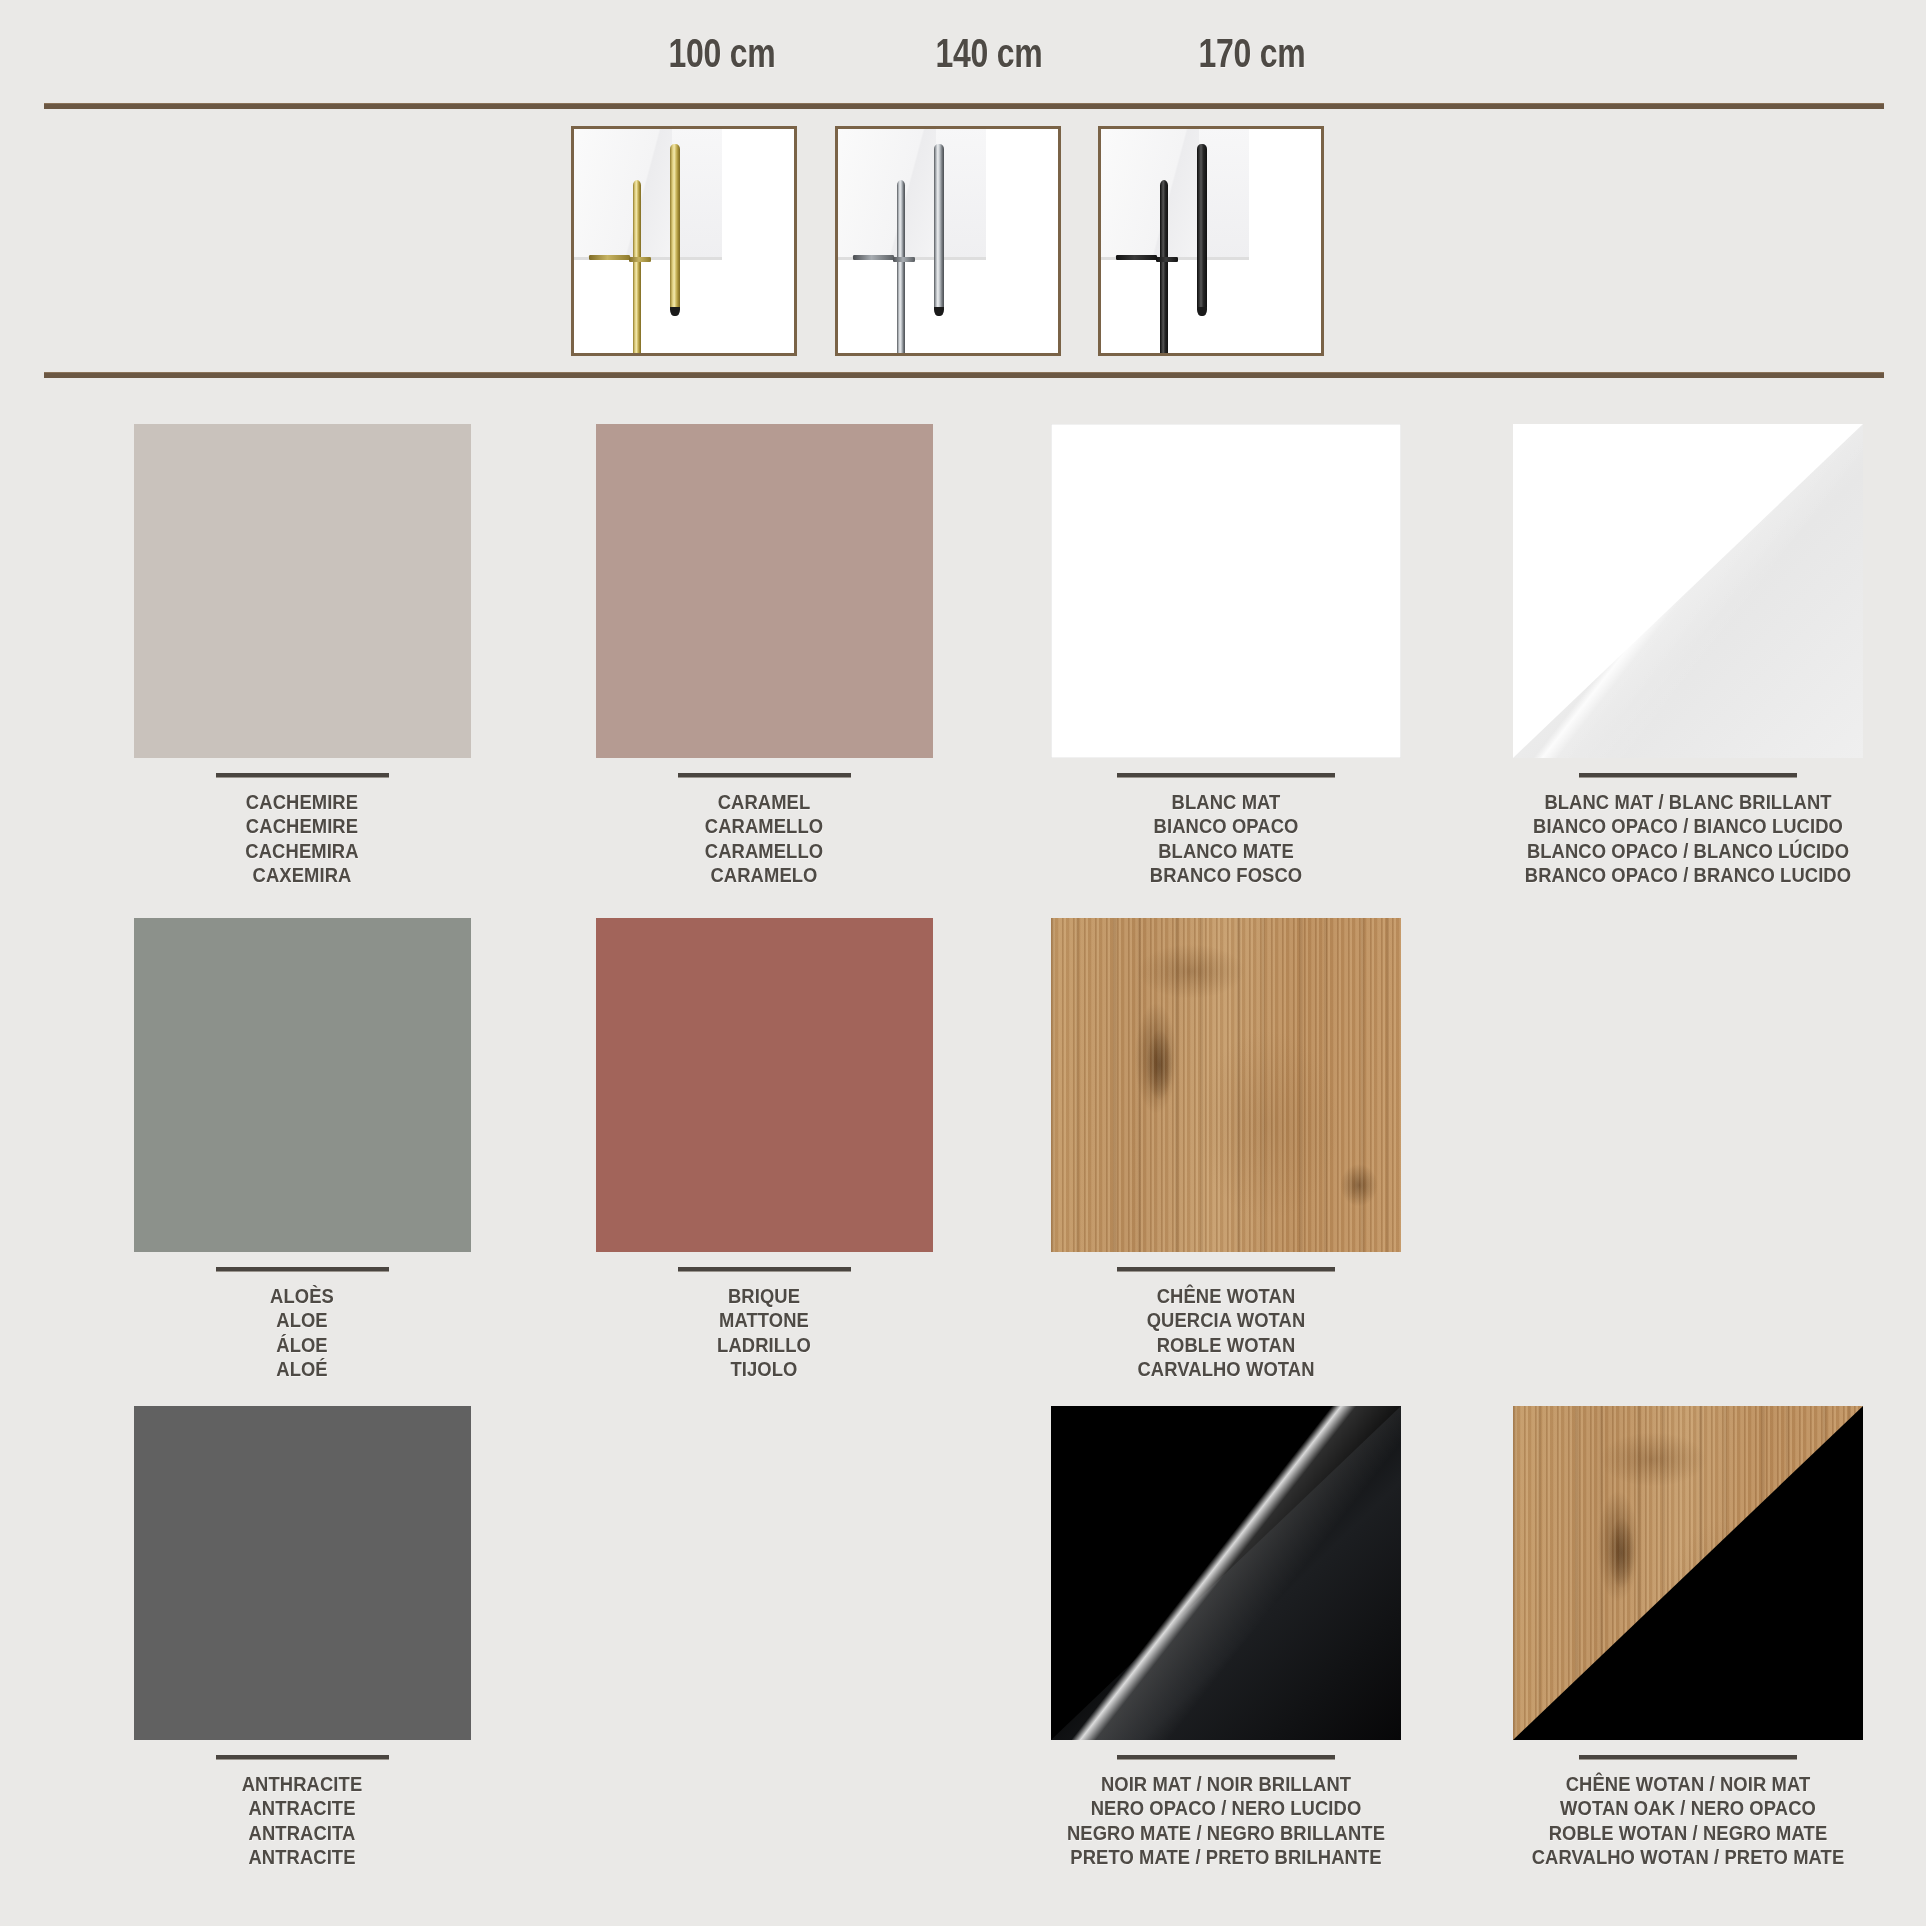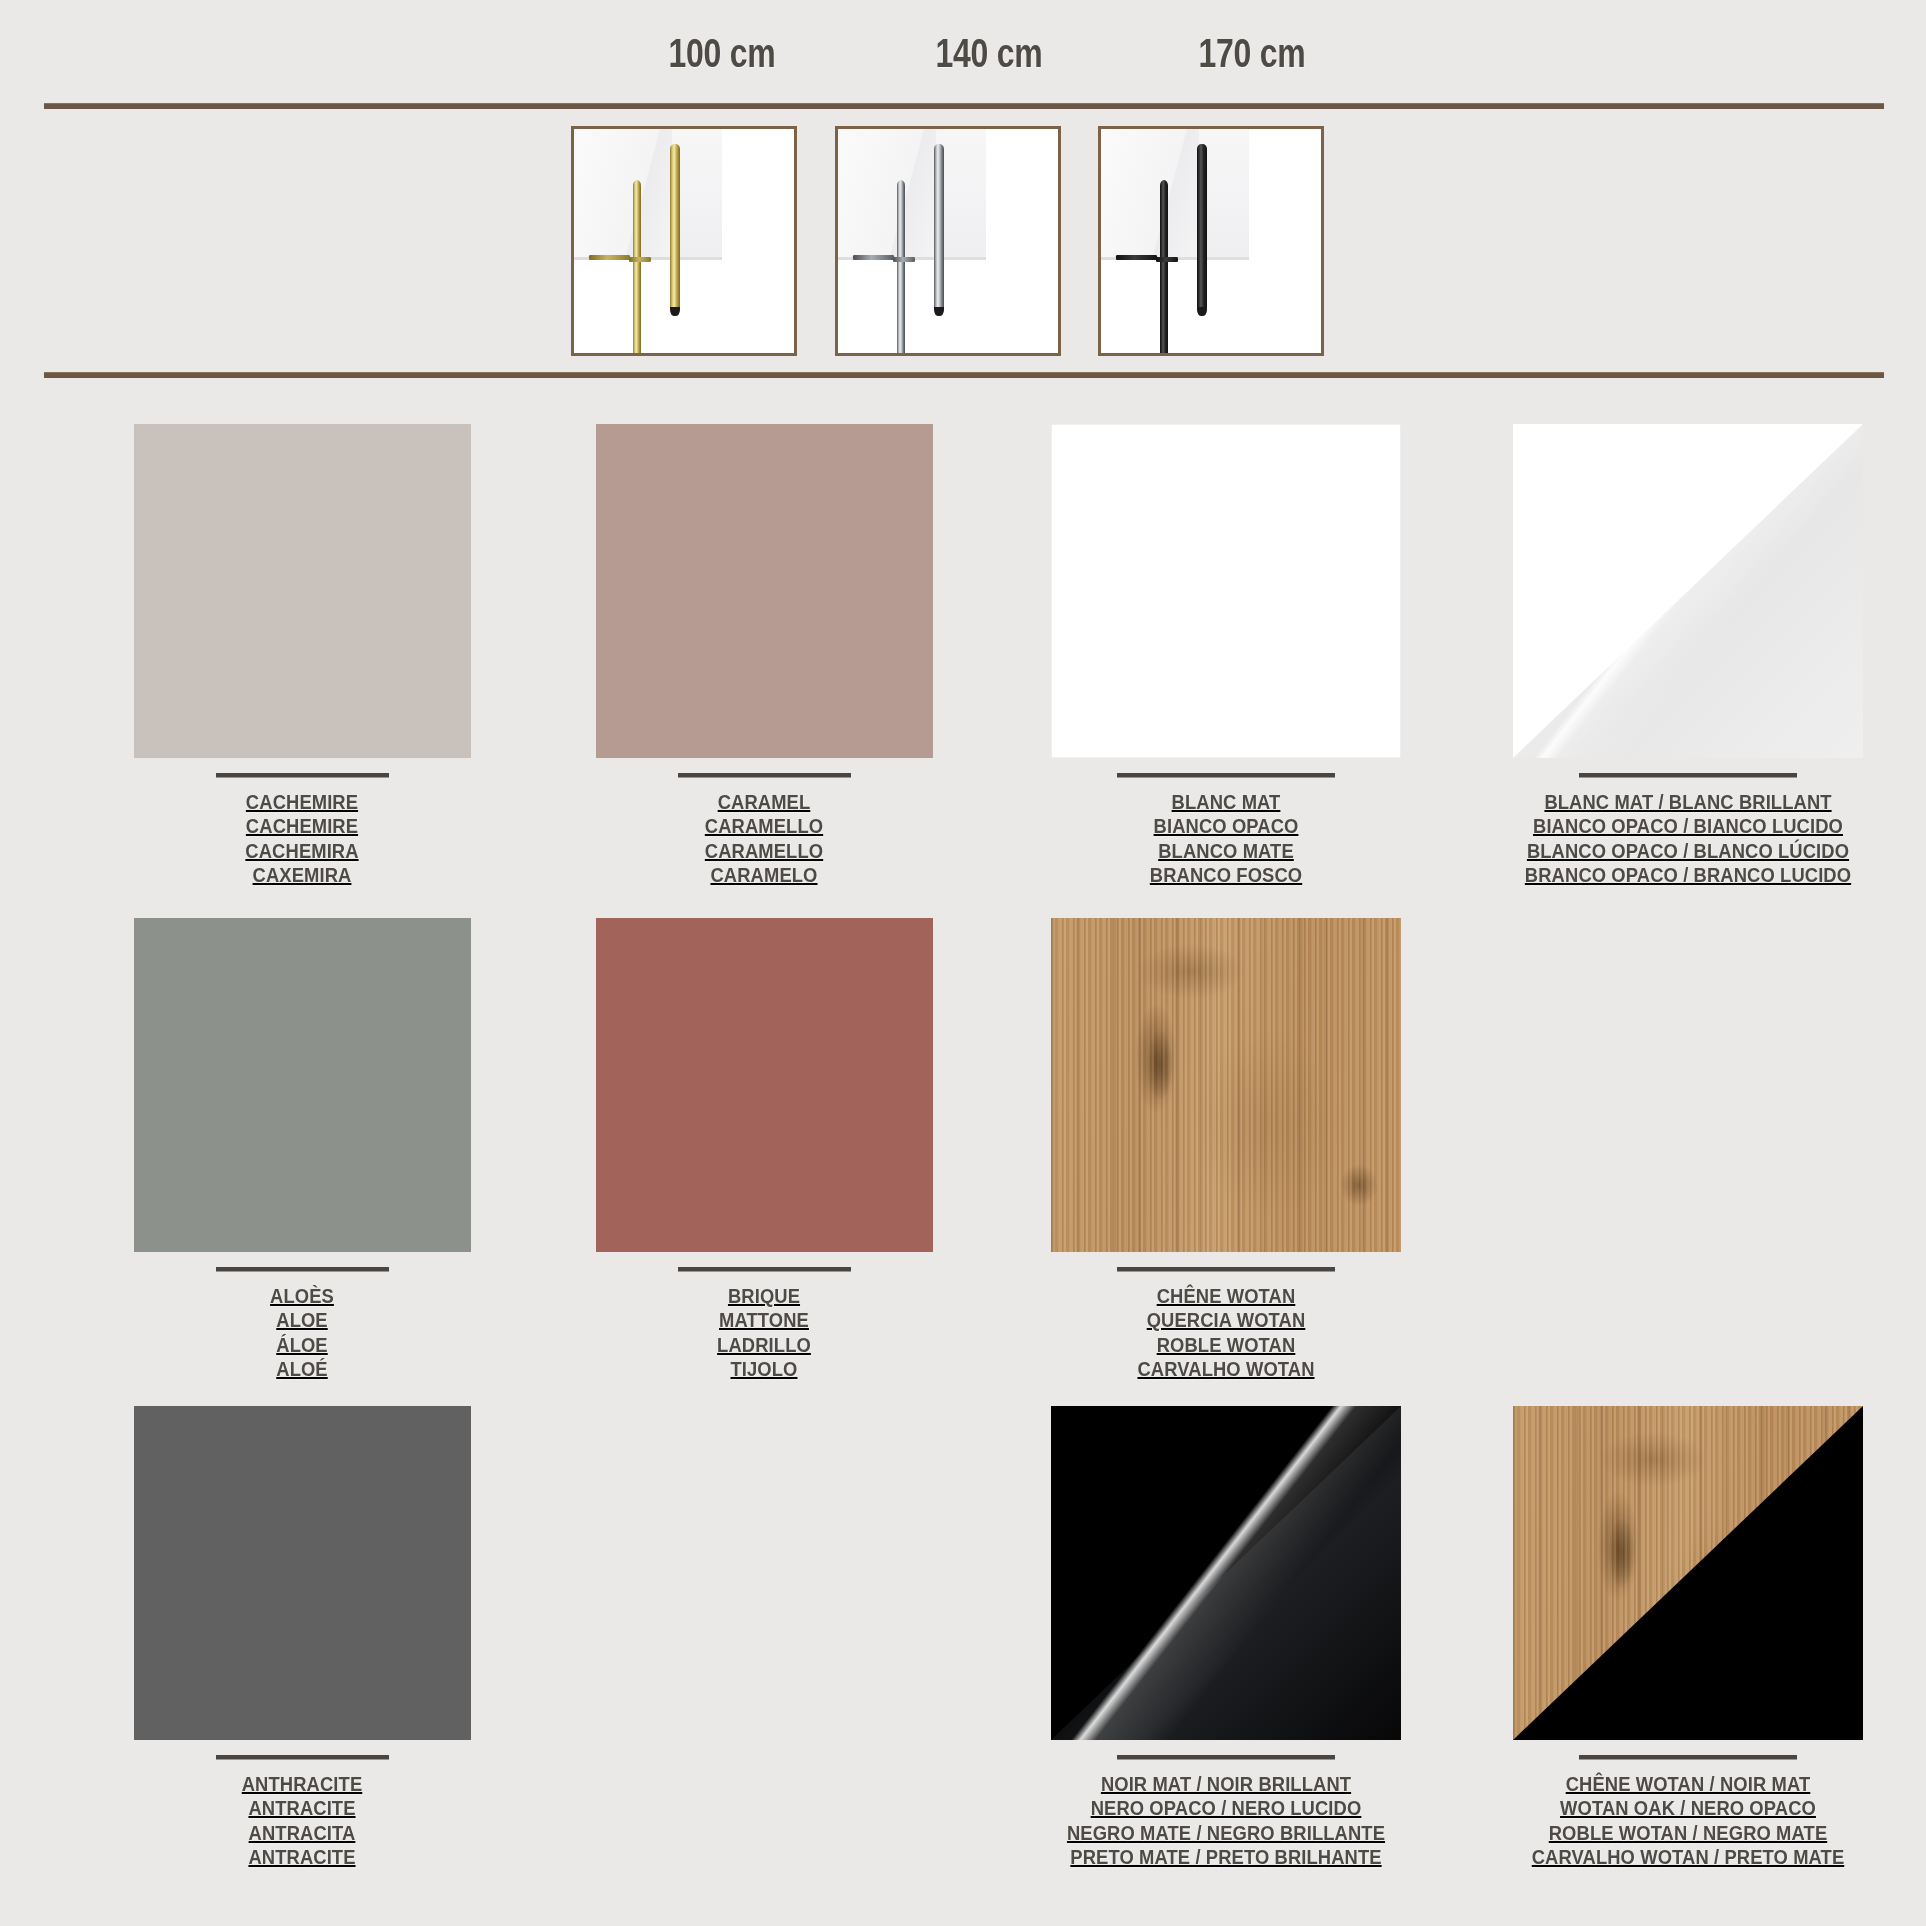--- a/index.html
+++ b/index.html
@@ -87,21 +87,21 @@
   .gold-d{background:linear-gradient(90deg,#7E6B26,#C7B463 45%,#8E7A2C);}
   
   .chrome{background:linear-gradient(90deg,#55585C 0%,#A9AEB3 18%,#EDEFF1 38%,#BCC1C6 58%,#73787D 80%,#4B4E52 100%);}
   .chrome-d{background:linear-gradient(90deg,#4B4E52,#A8ADB2 45%,#5A5E62);}
   
   .blk{background:linear-gradient(90deg,#0E0E0E 0%,#3A3A3A 26%,#565656 40%,#262626 64%,#101010 100%);}
   .blk-d{background:linear-gradient(90deg,#111,#3a3a3a 45%,#141414);}
 
   
   .grid{position:absolute;left:0;top:411px;width:1926px;height:1515px;}
-  .cell{position:absolute;width:462px;text-decoration:underline;}
+  .cell{position:absolute;width:462px;}
   .cell.col1{left:71px;}
   .cell.col2{left:533px;}
   .cell.col3{left:995px;}
   .cell.col4{left:1457px;}
   .cell.row1{top:13px;}
   .cell.row2{top:507px;}
   .cell.row3{top:995px;}
 
   .swatch{
     position:relative;

